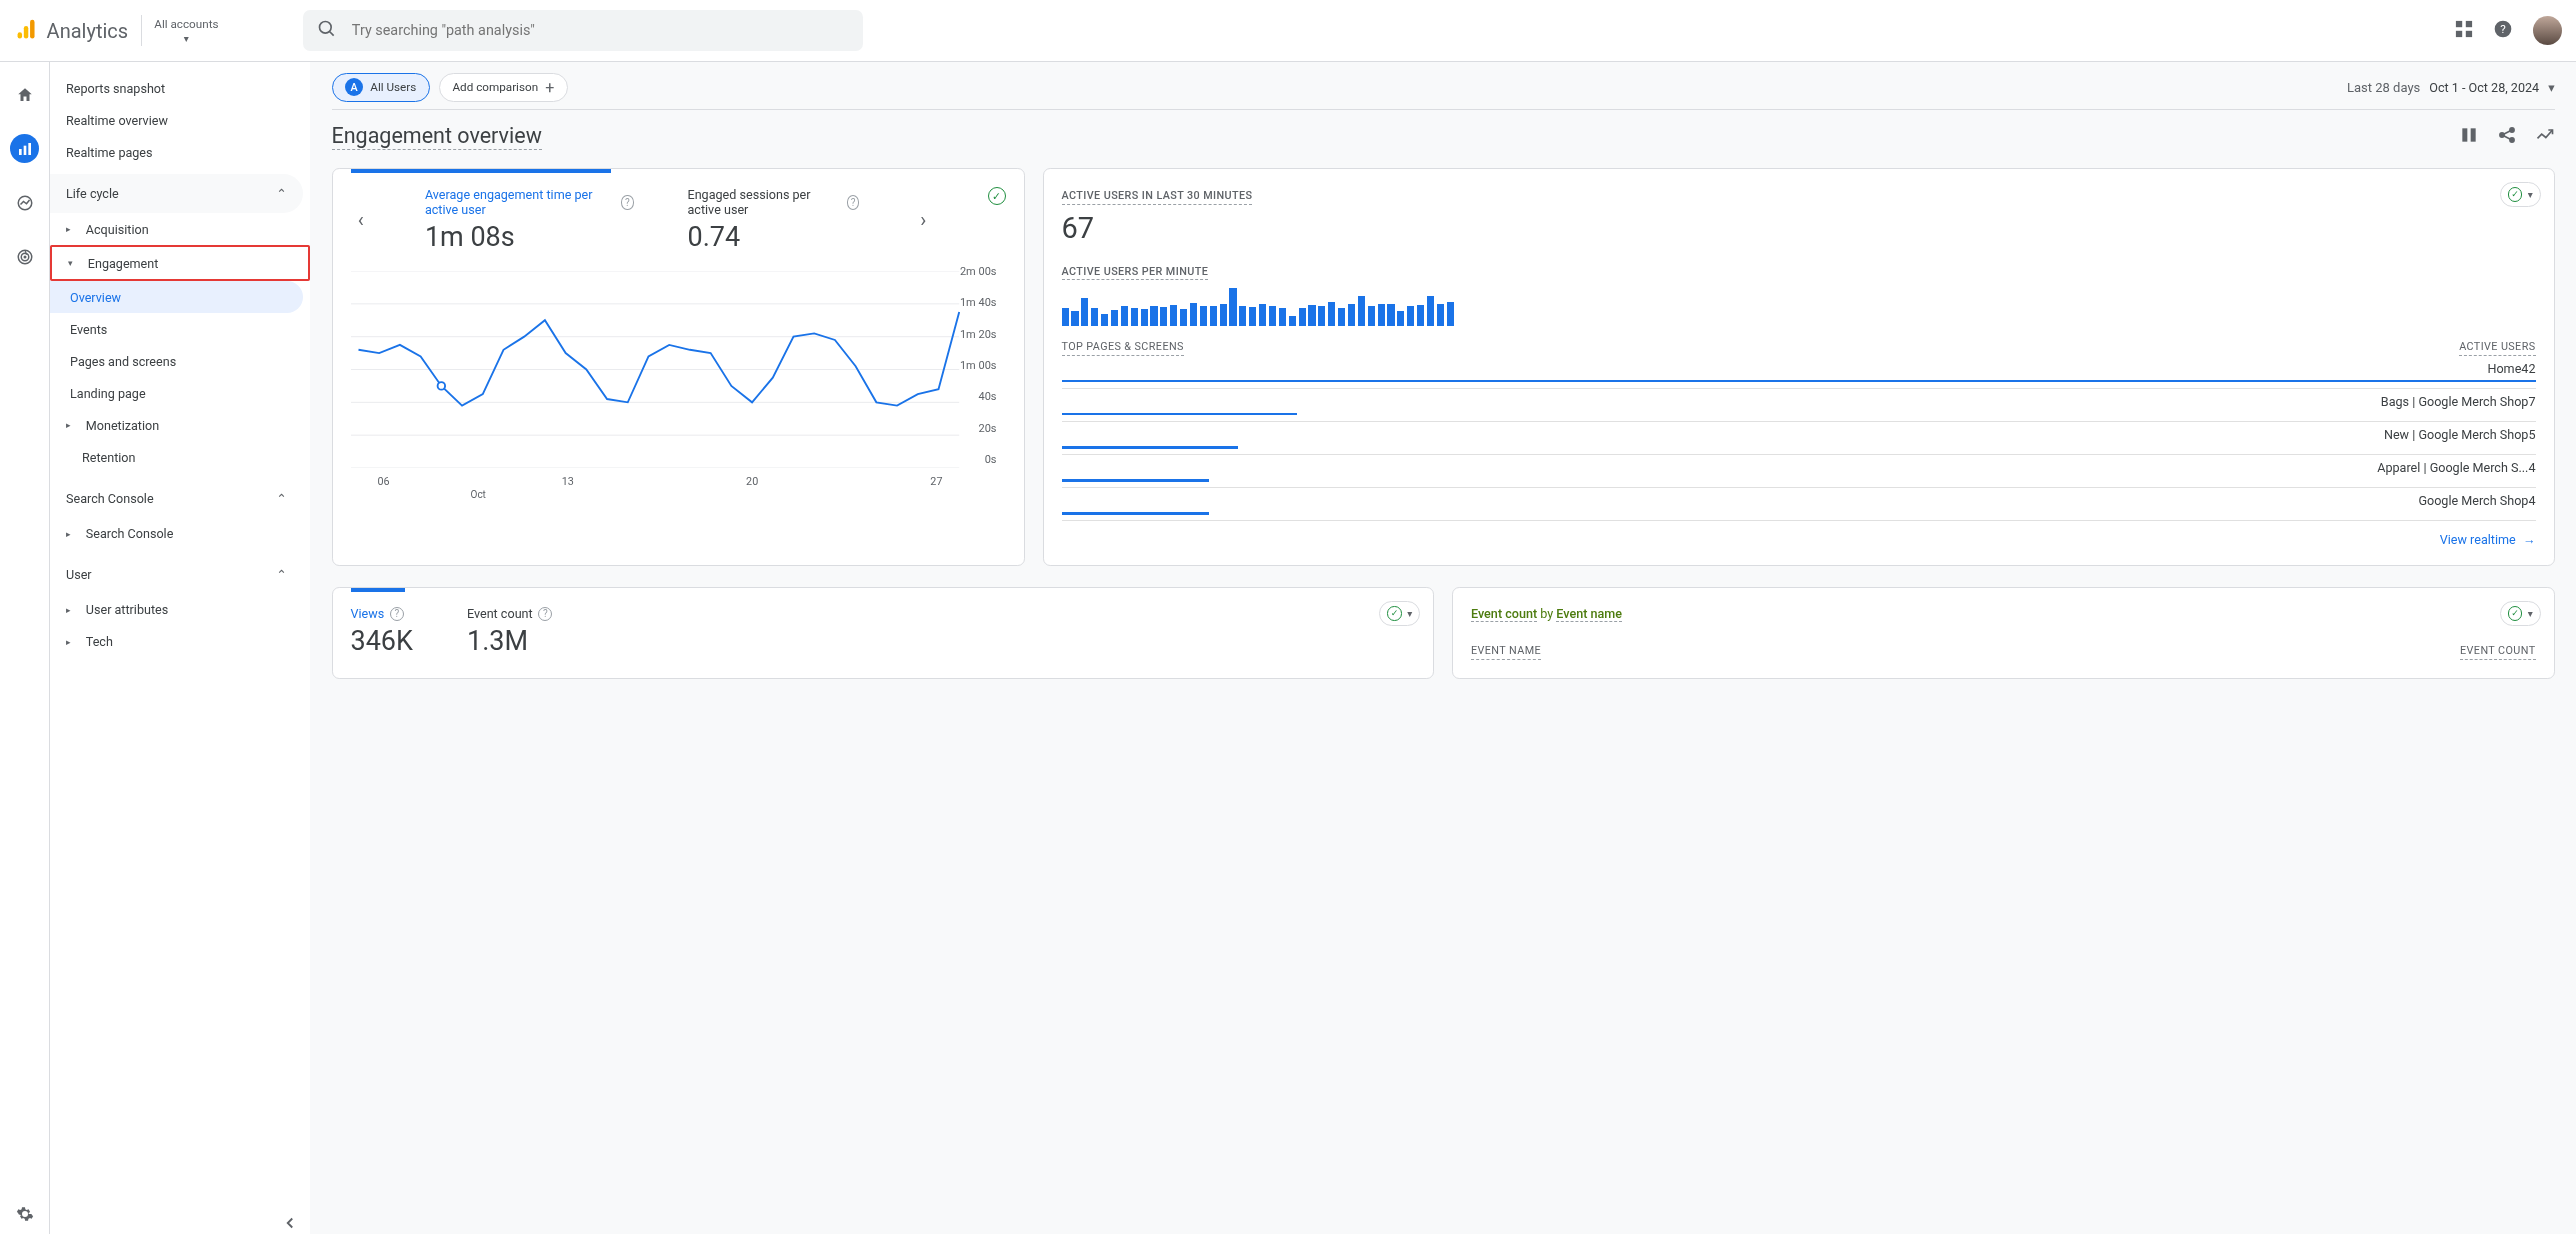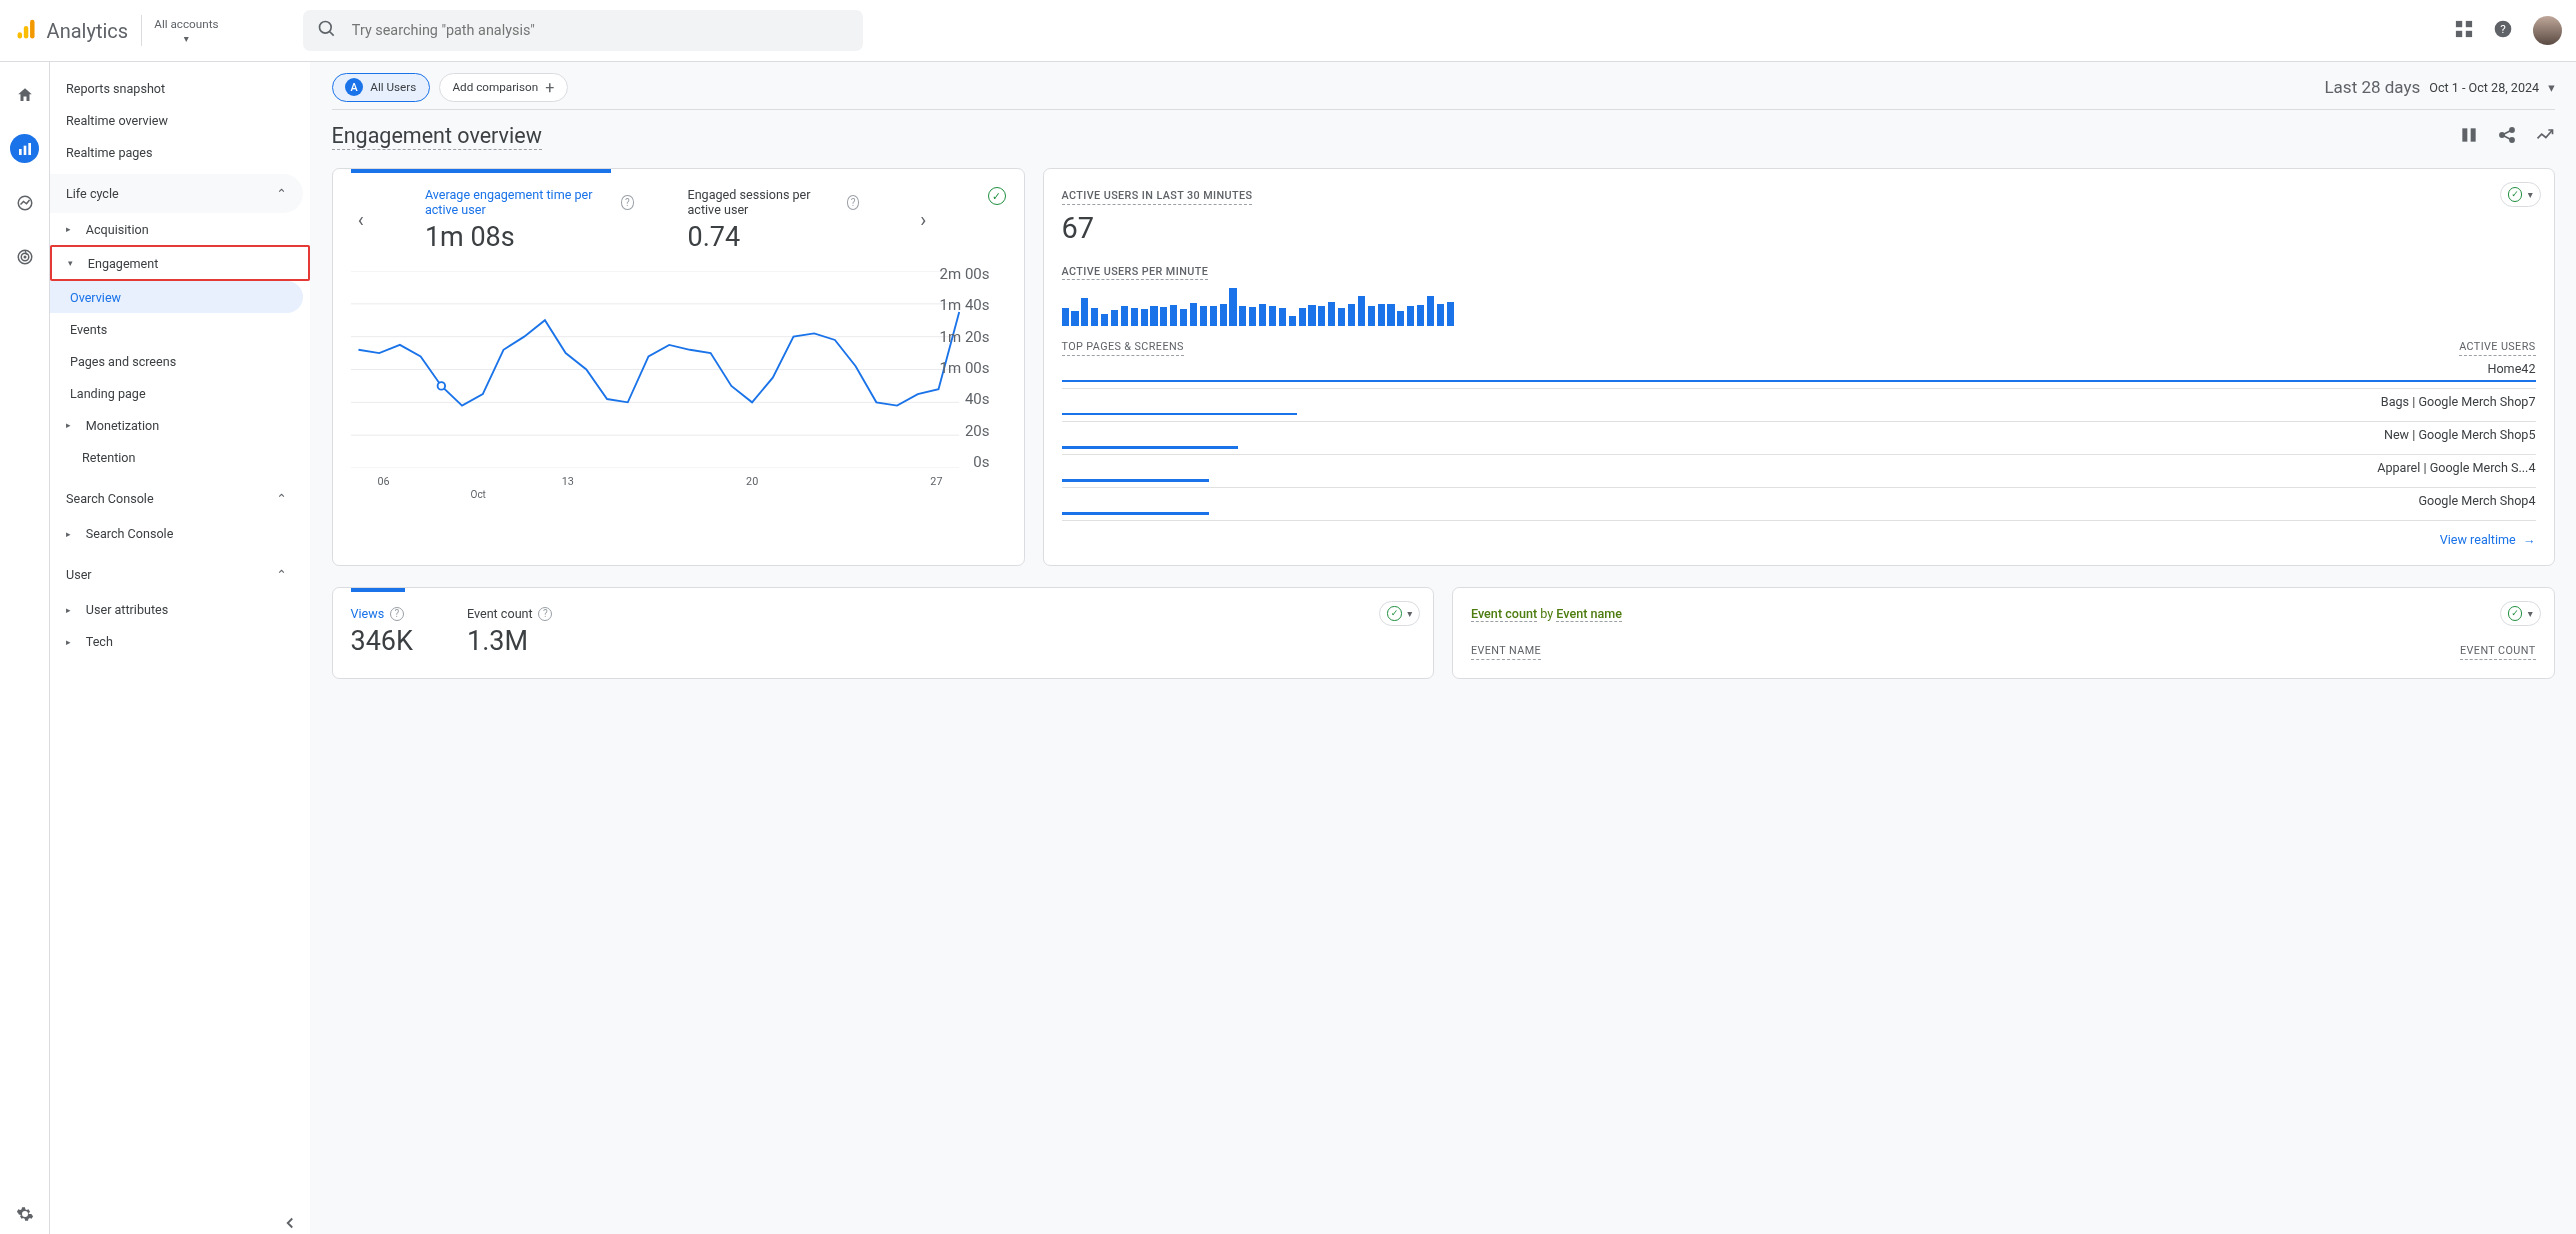--- a/index.html
+++ b/index.html
@@ -37,21 +37,21 @@
 .collapse-btn { position:absolute; bottom:10.8px; right:10.8px; color:#5f6368; cursor:pointer;}
 
 .main { flex:1; background:#f8f9fa; overflow-y:auto; padding: 10.8px 21.5px 21.5px 21.5px;}
 .toprow { display:flex; align-items:center; justify-content:space-between;}
 .chips { display:flex; gap:9px; align-items:center;}
 .chip { display:flex; align-items:center; border:0.9px solid #dadce0; border-radius:16px; height:29px; padding:0 12.6px; font-size:11.7px; cursor:pointer; background:#fff;}
 .chip.primary { background:#e8f0fe; border-color:#1a73e8;}
 .chip .ac { width:18px; height:18px; border-radius:50%; background:#1a73e8; color:#fff; display:flex; align-items:center; justify-content:center; font-size:10.8px; font-weight:500; margin-right:7.2px;}
 .chip .plus { margin-left:7.2px; font-size:16px; color:#5f6368;}
 .daterow { display:flex; align-items:center; gap:9px; font-size:12.6px; color:#3c4043;}
-.daterow .lbl { font-size:17px; color:#5f6368;}
+.daterow .lbl { font-size:13px; color:#5f6368;}
 .daterow .dd { color:#5f6368; cursor:pointer;}
 
 .titlerow { display:flex; align-items:center; justify-content:space-between; margin:12.6px 0 18px 0;}
 .title { font-size:21.5px; color:#3c4043; border-bottom:0.9px dashed #9aa0a6; padding-bottom:1.8px; display:inline-block;}
 .title-actions { display:flex; gap:18px; color:#5f6368;}
 .title-actions span { cursor:pointer;}
 
 .cards { display:flex; gap:18px; align-items:stretch;}
 .card { background:#fff; border:0.9px solid #dadce0; border-radius:7.2px; padding:18px; position:relative; }
 .card.big { flex: 0 0 693px; }
@@ -63,21 +63,21 @@
 .metric.active .label { color:#1a73e8;}
 .metric .help { width:14.4px; height:14.4px; border:1.3px solid #9aa0a6; border-radius:50%; display:inline-flex; align-items:center; justify-content:center; font-size:10px; color:#9aa0a6;}
 .metric .val { font-size:27px; color:#3c4043; margin-top:3.6px;}
 .metric.active::before { content:''; position:absolute; top:-18px; left:0; width:260px; height:3.6px; background:#1a73e8;}
 .navarrow { color:#5f6368; cursor:pointer; font-size:20px; padding:0 7.2px; align-self:center;}
 .status-pill { margin-left:auto; display:flex; align-items:center; gap:5.4px;}
 .status-pill .ok { width:18px; height:18px; border:1.8px solid #1e8e3e; border-radius:50%; display:flex; align-items:center; justify-content:center; color:#1e8e3e; font-size:10.8px;}
 
 .chart-area { margin-top:18px; position:relative; }
 .chart-svg { width:100%; height:197px; }
-.ylabel { position:absolute; right:16px; font-size:15px; color:#5f6368;}
+.ylabel { position:absolute; right:9px; font-size:11px; color:#5f6368;}
 .xlabels { display:flex; justify-content:space-between; padding:0 63px 0 27px; font-size:10.8px; color:#5f6368; margin-top:3.6px;}
 .xsub { font-size:10px; color:#5f6368; margin-left:120px; margin-top:1.8px;}
 
 
 .side h4 { font-size:10.8px; letter-spacing:0.4px; color:#5f6368; font-weight:500; border-bottom:0.9px dashed #9aa0a6; display:inline-block; padding-bottom:1.8px;}
 .side .bignum { font-size:29px; color:#3c4043; margin-top:5.4px;}
 .side .section2 { margin-top:18px;}
 .bars { display:flex; align-items:flex-end; gap:2.7px; height:38px; margin-top:7.2px;}
 .bars div { width:7.2px; background:#1a73e8;}
 .tblhdr { display:flex; justify-content:space-between; margin-top:14.4px; font-size:10.8px; color:#5f6368; letter-spacing:0.4px;}

